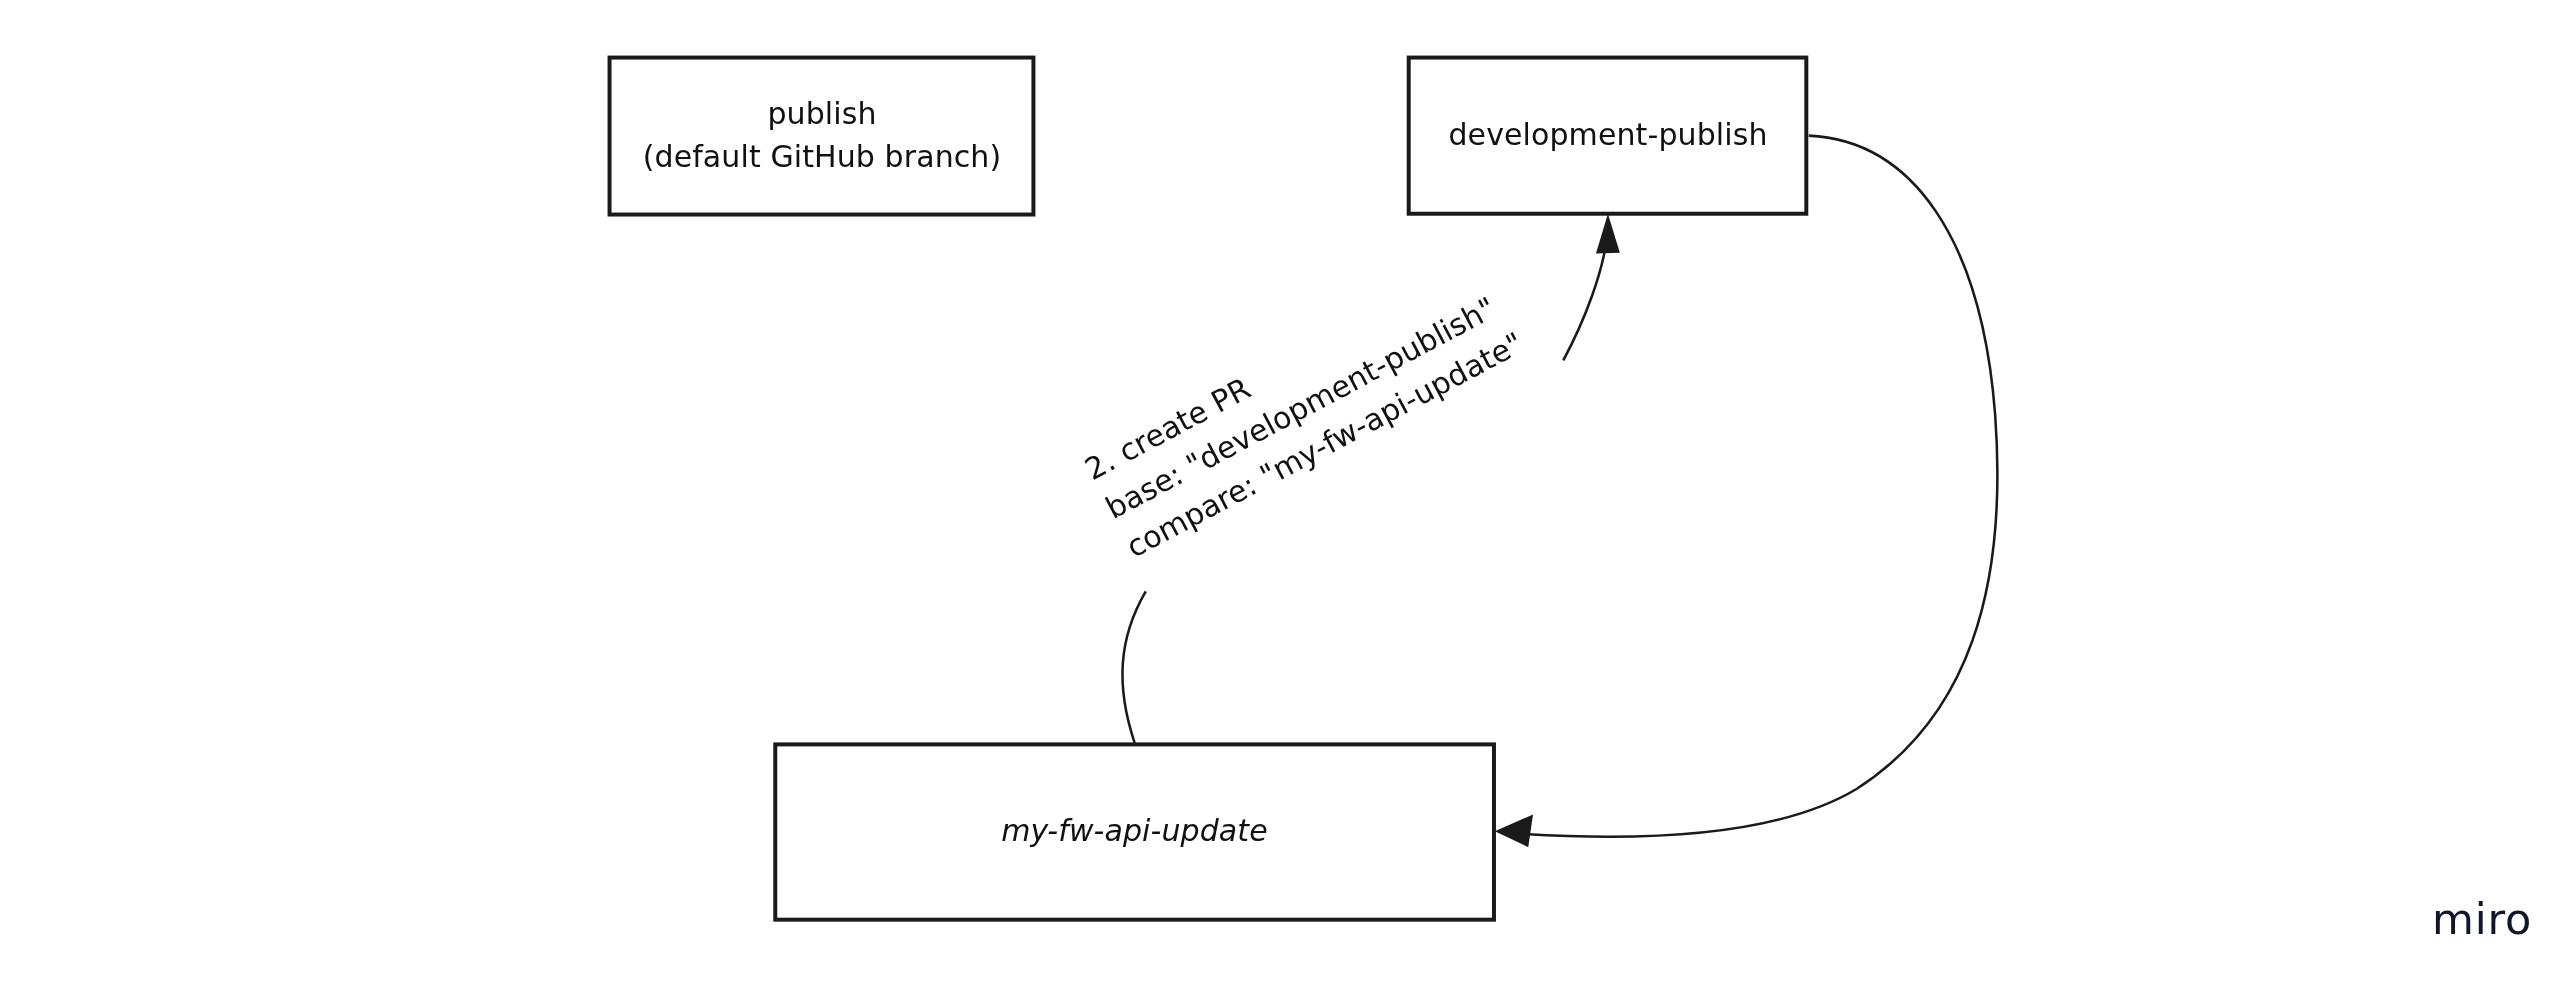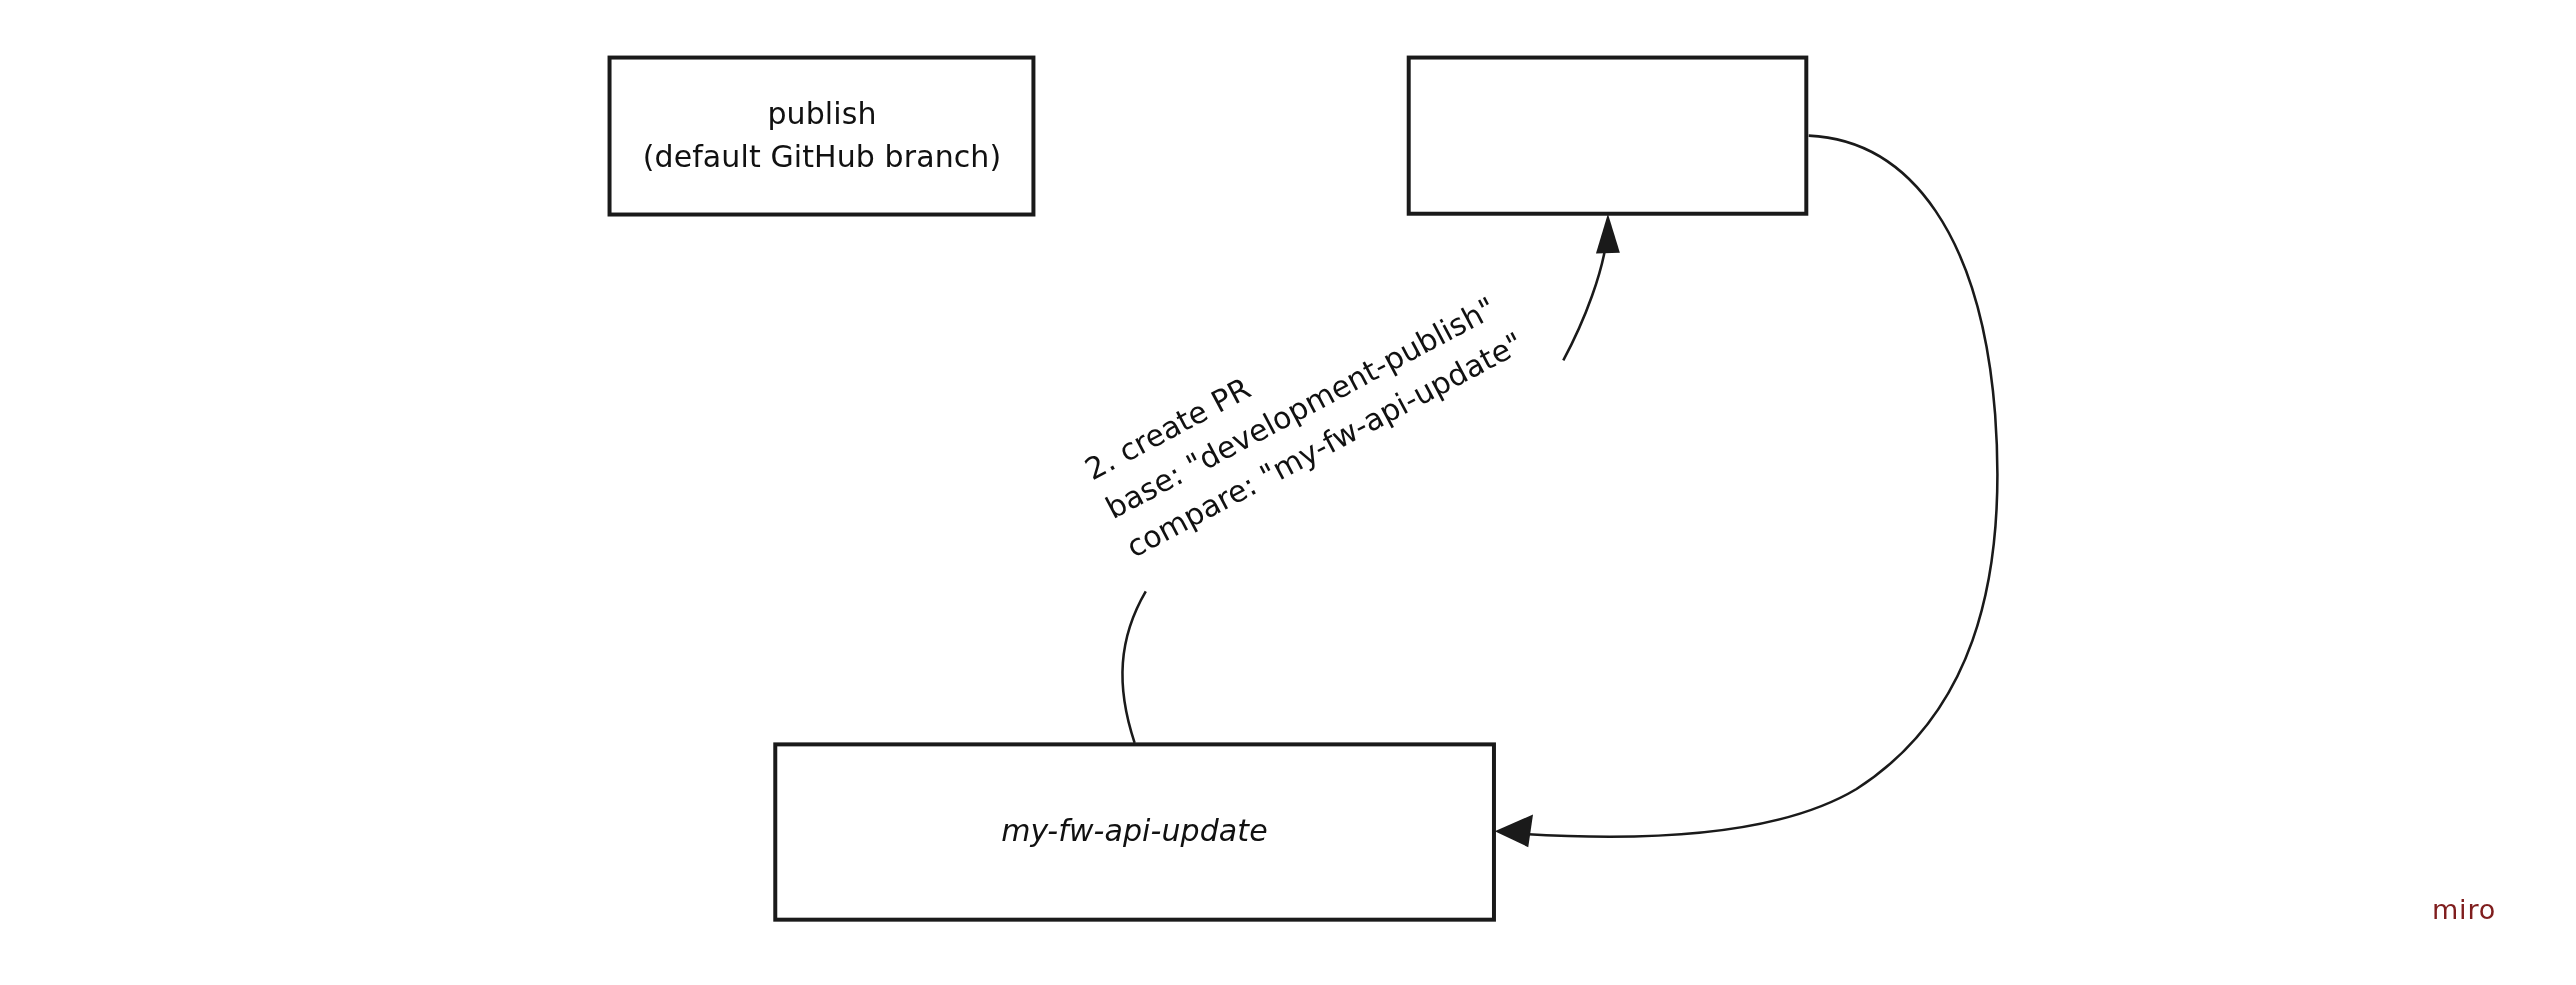--- a/index.html
+++ b/index.html
@@ -105,23 +105,23 @@
     width: 510px;
     text-align: left;
     transform: rotate(-28deg);
     transform-origin: 0 100%;
   }
   #watermark {
     position: absolute;
     left: 2432px;
     top: 894px;
     font-family: "DejaVu Sans", "Liberation Sans", sans-serif;
-    font-size: 27px;
+    font-size: 43px;
     letter-spacing: 0.8px;
-    color: #7f1d1d;
+    color: #0f172a;
     font-weight: 400;
     user-select: none;
   }
 </style>
 </head>
 <body>
 
 <div id="canvas">
 
   <svg id="diagram-svg" viewBox="0 0 3233 1237" xmlns="http://www.w3.org/2000/svg">
@@ -141,20 +141,21 @@
     <path class="edge-path" d="M 1424 932
              C 1400 860, 1404 800, 1438 742"></path>
     <path class="edge-path" d="M 1962 452
              C 1990 400, 2012 340, 2017 296"></path>
     <polygon class="arrow-head" points="2018,268 2003,318 2033,317"></polygon>
   </svg>
 
   <div class="node-label" id="label-publish">publish
 (default GitHub branch)</div>
 
+  <div class="node-label" id="label-development-publish">development-publish</div>
 
   <div class="node-label" id="label-my-fw-api-update">my-fw-api-update</div>
 
 
   <div class="edge-label" id="edge-label-create-pr">2. create PR
 base: "development-publish"
 compare: "my-fw-api-update"</div>
 
   <div id="watermark">miro</div>
 

